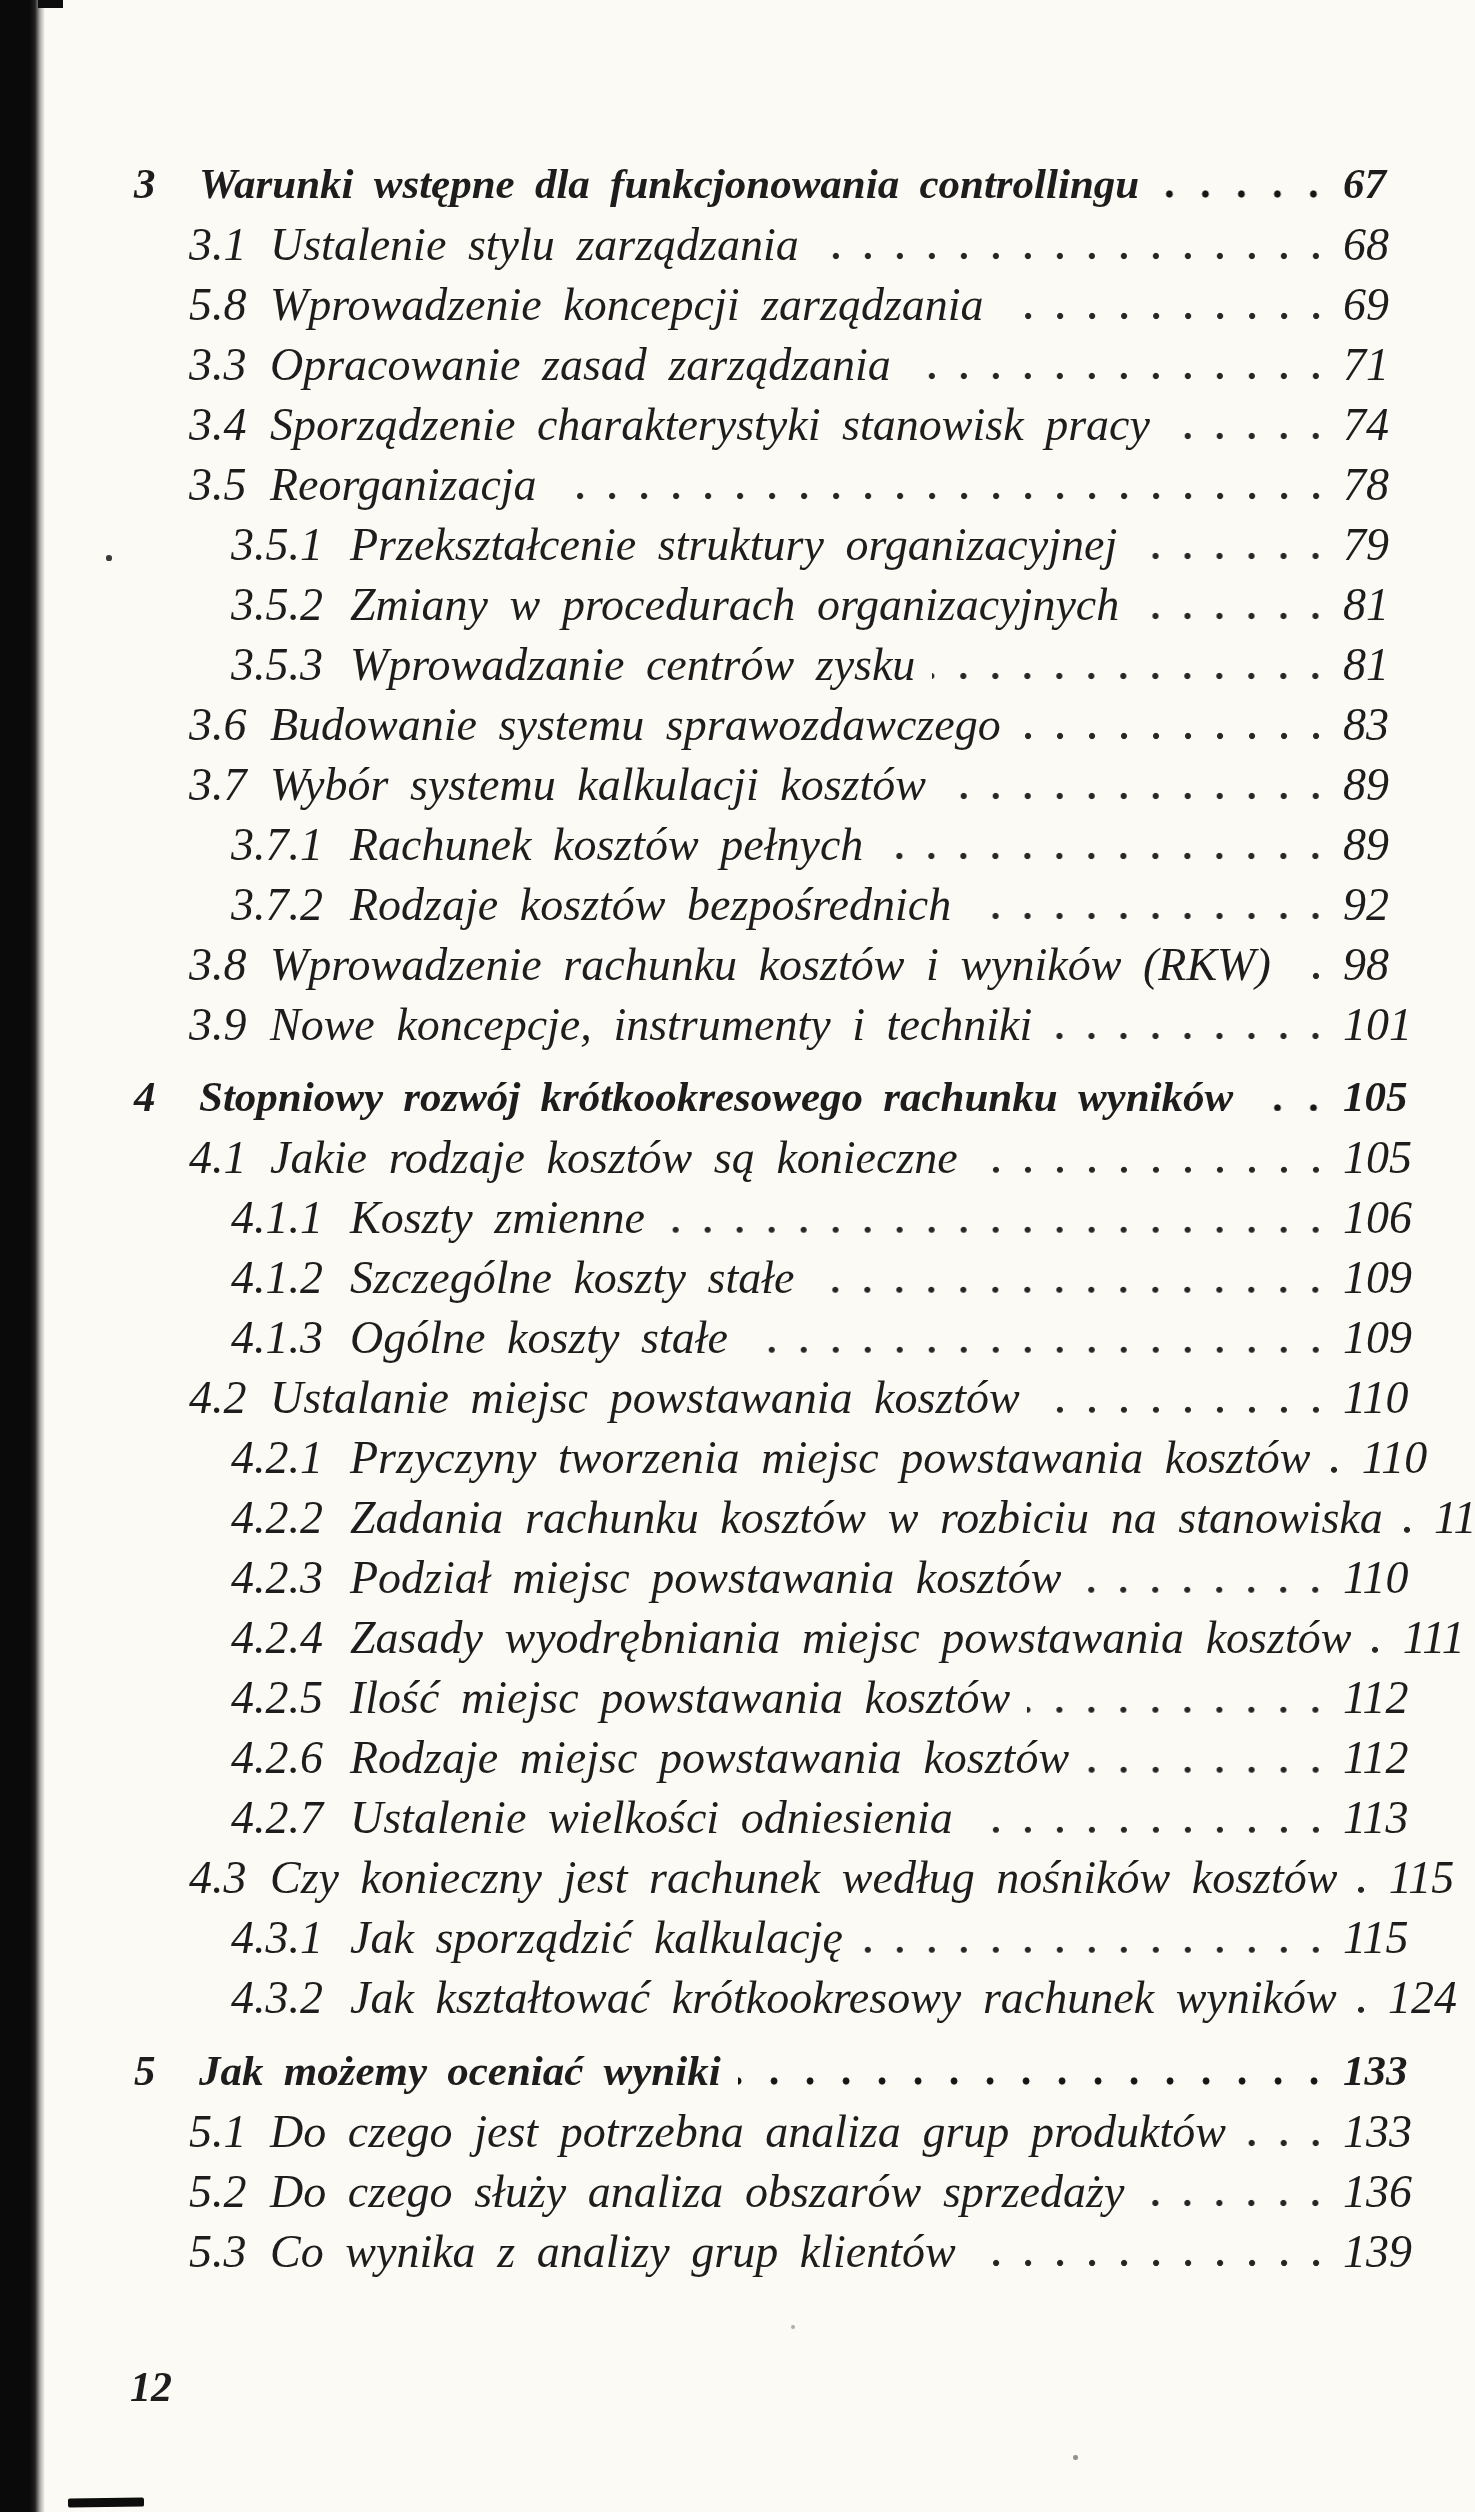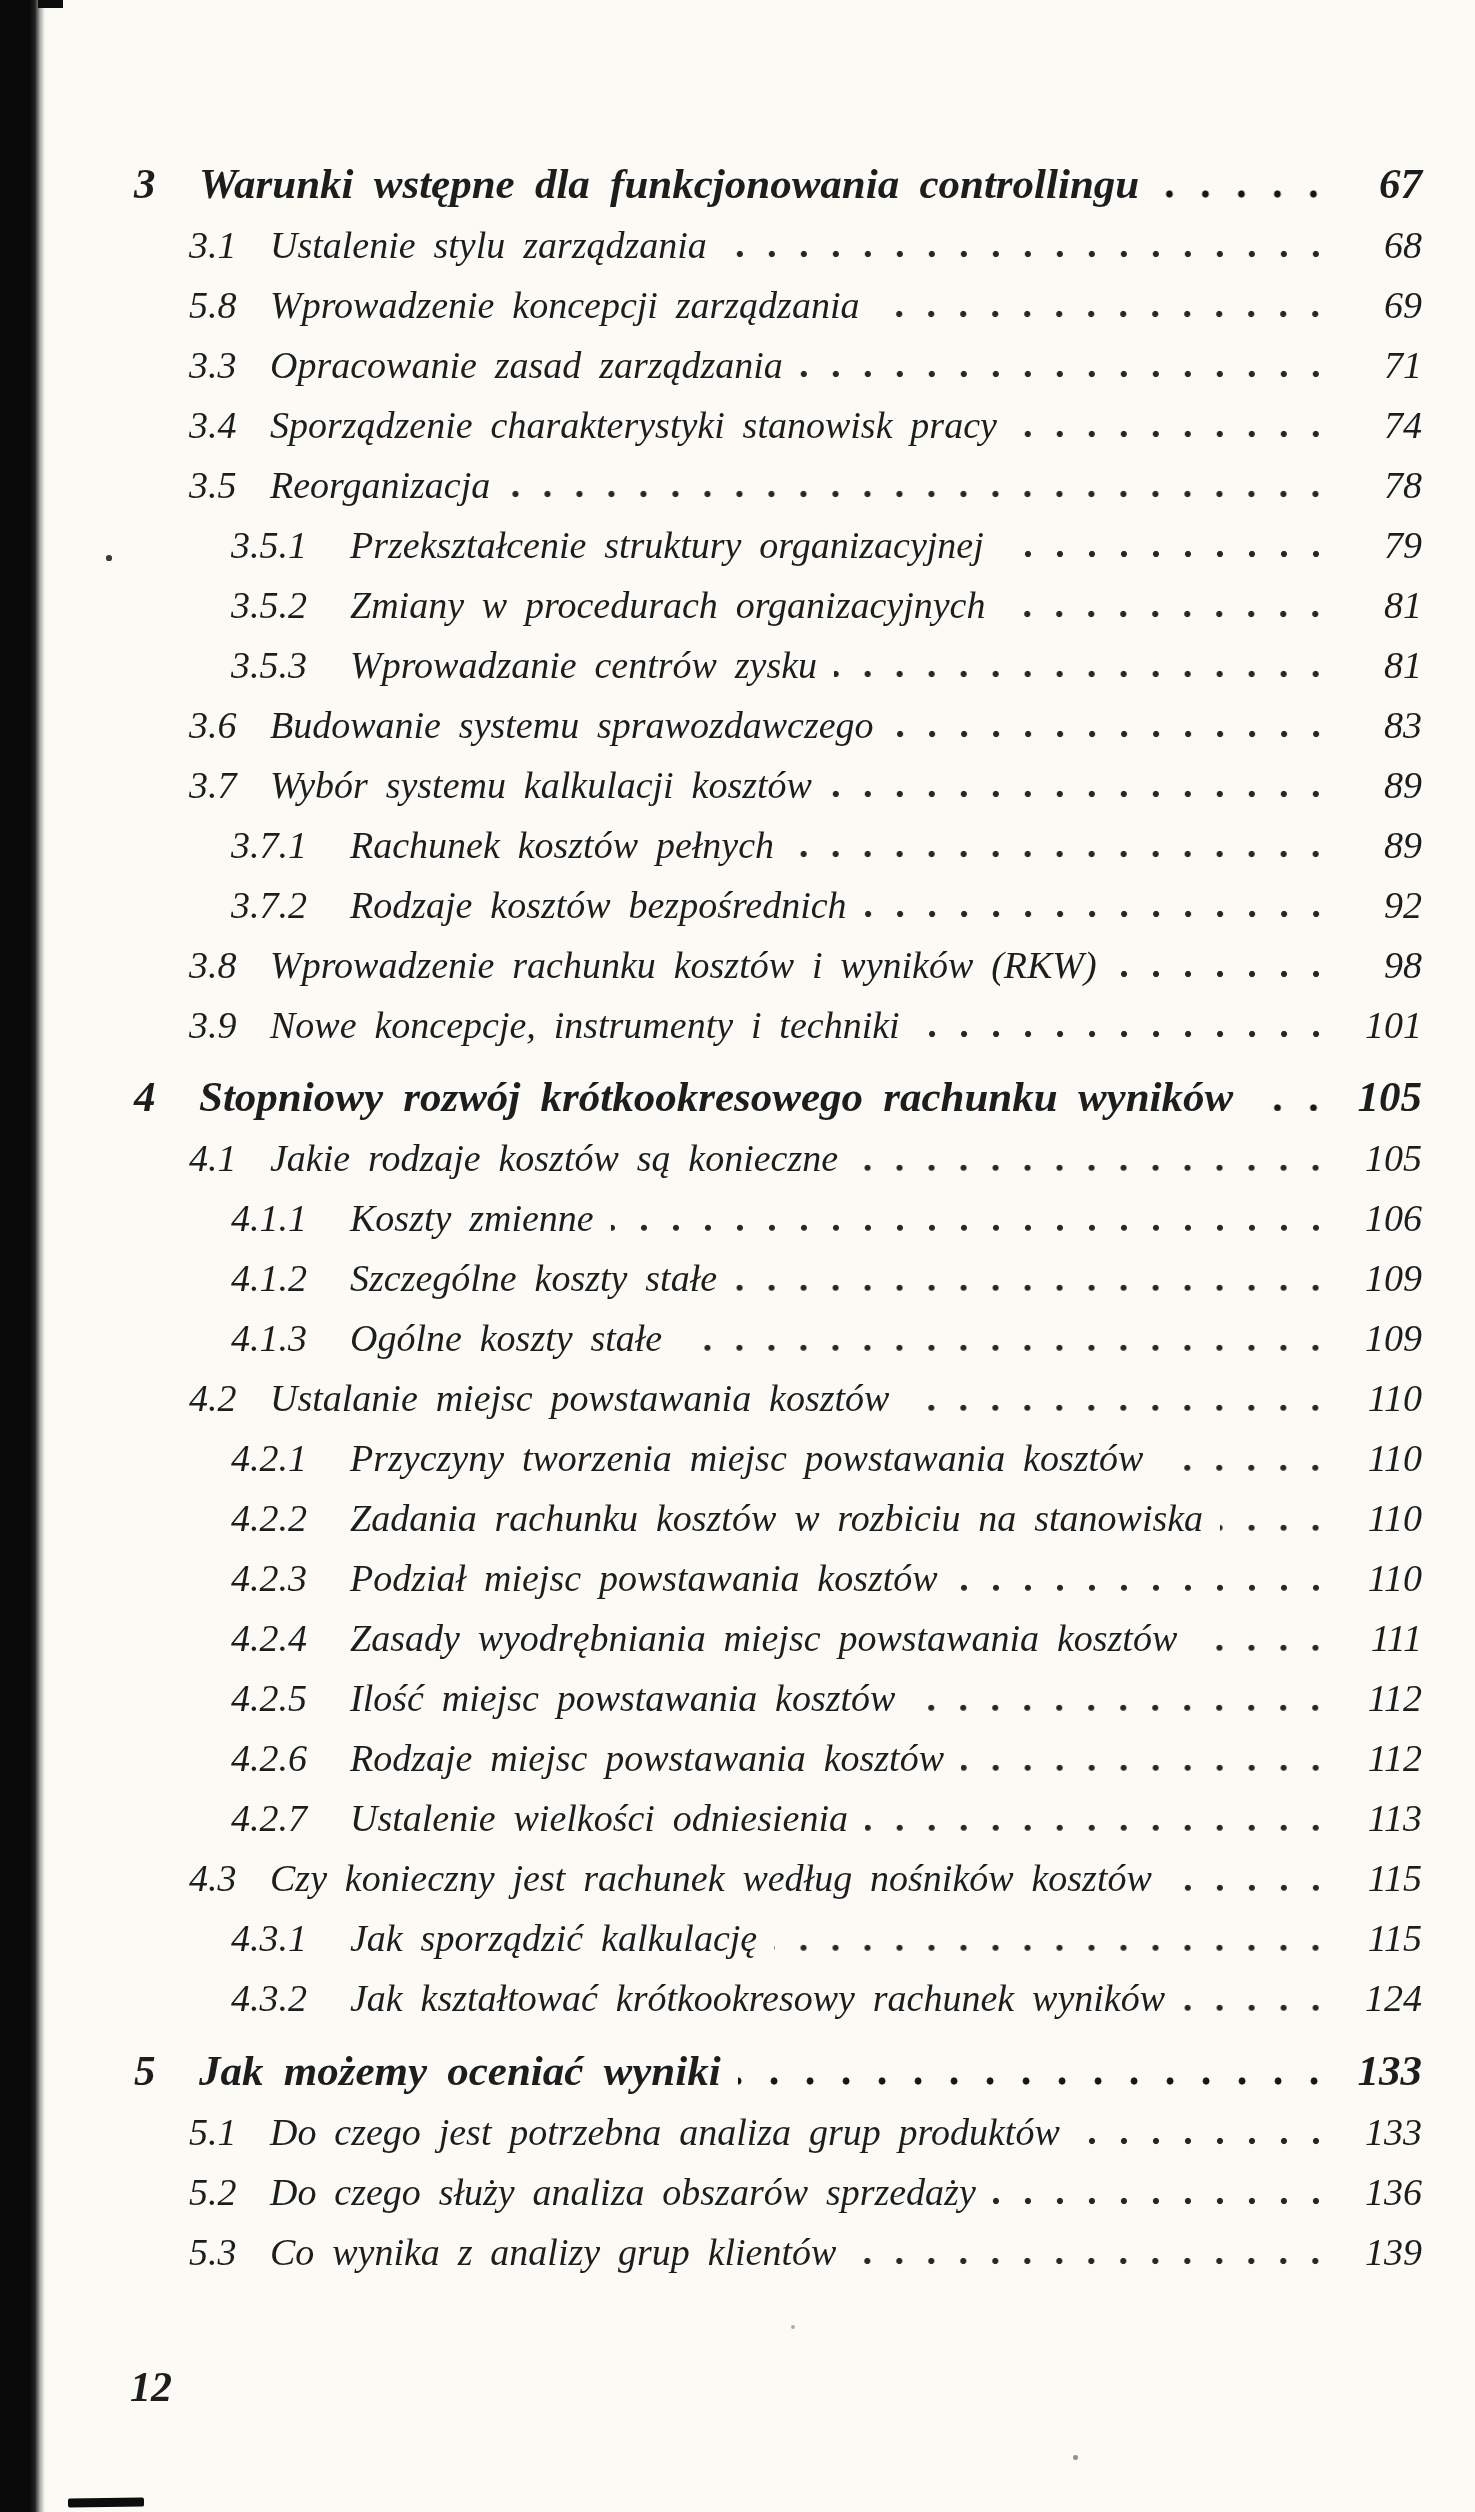--- a/index.html
+++ b/index.html
@@ -34,21 +34,21 @@
   .speck.s2 { left: 1073px; top: 2455px; width: 4.7px; height: 4.7px; opacity: .55; }
   .speck.s3 { left: 791px, ; }
   .speck.s3 { left: 791px; top: 2325px; width: 3.8px; height: 3.8px; opacity: .4; }
 
   .toc { position: absolute; left: 0; top: 153px; width: 100%; }
 
   .toc-row {
     display: flex; align-items: baseline;
     padding: 0 53px 0 189px;
     height: 60px; line-height: 60px;
-    font-size: 38px; white-space: nowrap;
+    font-size: 46px; white-space: nowrap;
   }
   .toc-row.lvl1 {
     padding-left: 134px;
     font-weight: bold; font-size: 43px;
     height: 62px; line-height: 62px;
   }
   .toc-row.lvl1:not(:first-child) { margin-top: 11.3px; }
 
   .num  { flex: 0 0 auto; }
   .lvl1 .num { width: 65px; }
@@ -63,21 +63,21 @@
     margin: 0 11.3px 1.9px 17px;
     background-image: radial-gradient(circle, #262626 2.6px, rgba(0,0,0,0) 3.4px);
     background-size: 32px 7.6px; background-repeat: repeat-x;
     background-position: right center;
   }
   .lvl1 .leader {
     background-image: radial-gradient(circle, #161616 3px, rgba(0,0,0,0) 3.8px);
     background-size: 36px 7.6px;
   }
 
-  .page-num { flex: 0 0 auto; min-width: 79px; text-align: right; }
+  .page-num { flex: 0 0 auto; min-width: 79px; }
 
   .folio {
     position: absolute; left: 130px; top: 2363px;
     font-size: 42px; font-weight: bold; font-style: italic;
   }
 </style>
 </head>
 <body>
 
 <div class="page">

